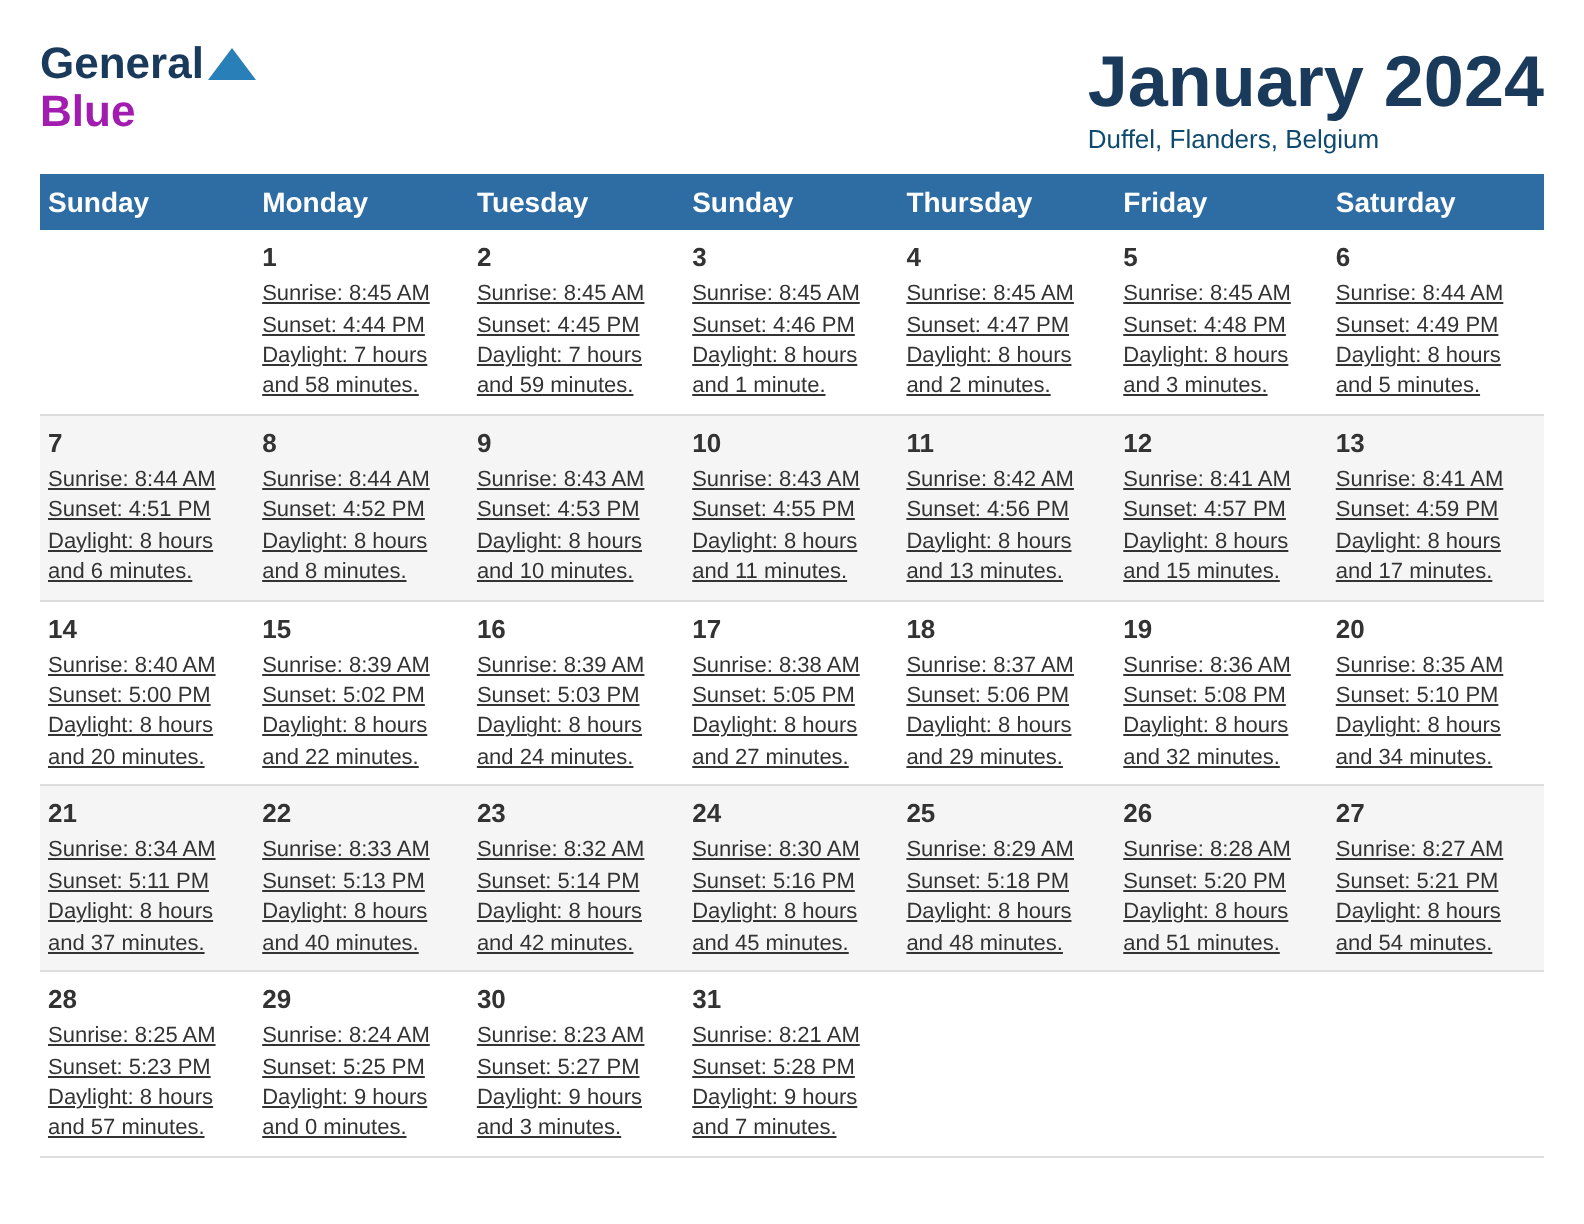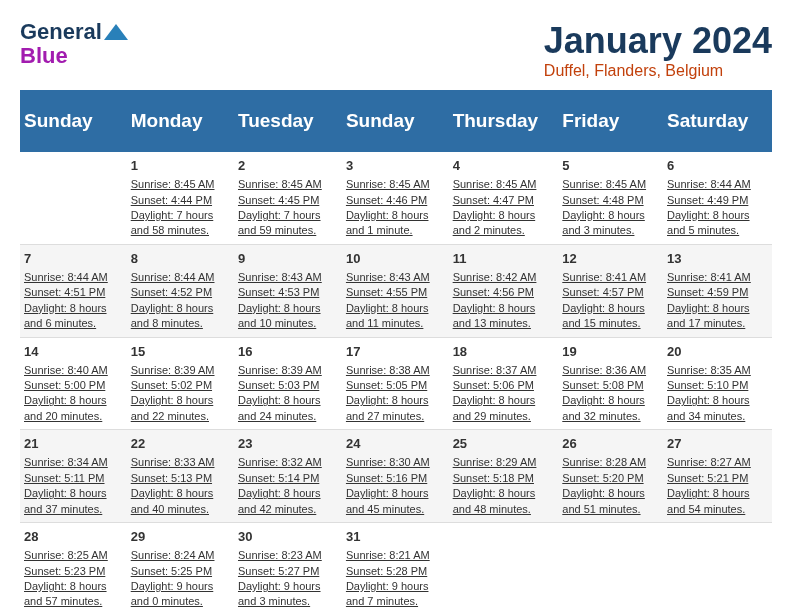--- a/index.html
+++ b/index.html
@@ -32,34 +32,34 @@
     }
     .title-block {
       text-align: left;
     }
     .main-title {
       font-size: 36px;
       font-weight: bold;
       color: #1a3a5c;
     }
     .subtitle {
-      font-size: 16px;
-      color: #c2410c;
+      font-size: 13px;
+      color: #0c4a6e;
     }
     table {
       width: 100%;
       border-collapse: collapse;
       font-size: 11px;
     }
     thead tr th {
       background-color: #2e6da4;
       color: #fff;
-      padding: 20px 4px;
+      padding: 6px 4px;
       text-align: left;
-      font-size: 19px;
+      font-size: 14px;
       font-weight: bold;
     }
     tbody tr {
       border-bottom: 1px solid #ddd;
     }
     tbody tr:nth-child(odd) {
       background-color: #fff;
     }
     tbody tr:nth-child(even) {
       background-color: #f5f5f5;

